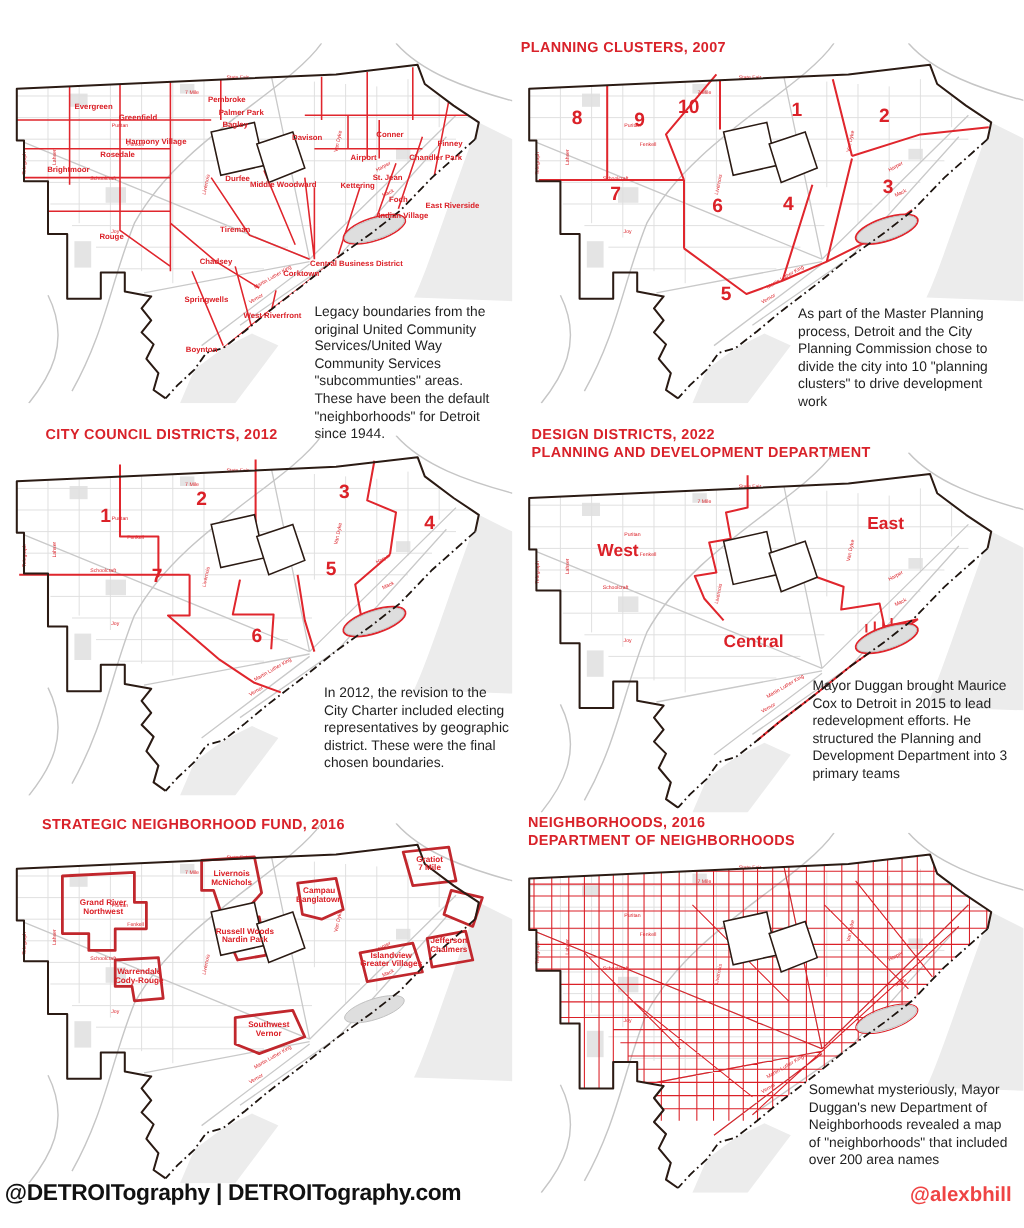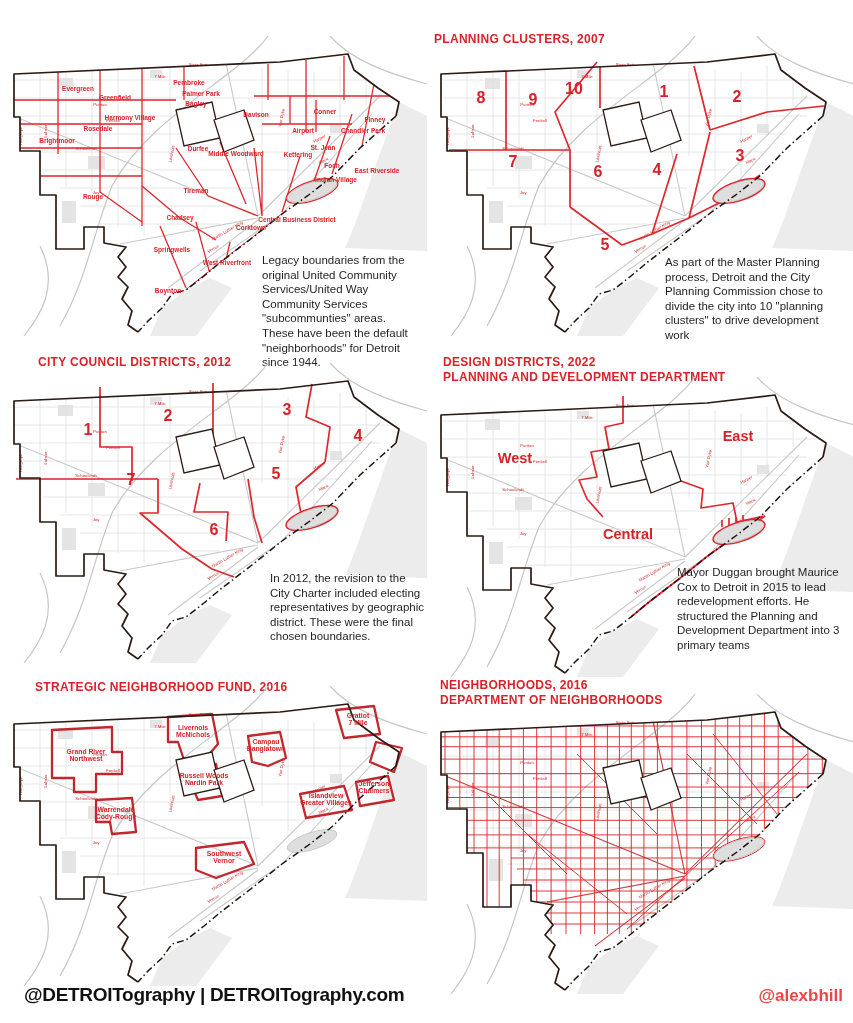--- a/index.html
+++ b/index.html
@@ -4,21 +4,21 @@
 <style>
   html,body{margin:0;padding:0;background:#ffffff;}
   .page{position:relative;width:853px;height:1023px;background:#ffffff;overflow:hidden;
         font-family:"Liberation Sans",sans-serif;}
   .panel{position:absolute;width:427px;}
   .ptitle{position:absolute;color:#D9222A;font-weight:bold;font-size:12px;line-height:15px;
           letter-spacing:.3px;white-space:pre-line;font-family:"Liberation Sans",sans-serif;}
   .caption{position:absolute;color:#1F1F1F;font-size:11.5px;line-height:14.6px;
            font-family:"Liberation Sans",sans-serif;}
   svg.map{position:absolute;left:0;display:block;}
-  .footer-left{position:absolute;left:24px;top:984px;font-size:19px;font-weight:bold;
+  .footer-left{position:absolute;left:4px;top:984px;font-size:19px;font-weight:bold;
                letter-spacing:-0.3px;color:#111;}
   .footer-right{position:absolute;right:10px;top:986px;font-size:17px;font-weight:bold;color:#ef4444;}
   
   .red-line{stroke:#E0262D;stroke-width:1.3;fill:none;stroke-linejoin:round;}
   .red-line2{stroke:#E0262D;stroke-width:1.7;fill:none;stroke-linejoin:round;}
   .red-thin{stroke:#DB2128;stroke-width:.9;fill:none;stroke-linejoin:round;}
   .snf{stroke:#C1272D;stroke-width:2.3;fill:none;stroke-linejoin:round;}
   .grid{stroke:#DFDFDF;stroke-width:.8;fill:none;}
   .radial{stroke:#C9C9C9;stroke-width:1.1;fill:none;}
   .curvy{stroke:#C6C6C6;stroke-width:1.2;fill:none;}
@@ -469,17 +469,18 @@
           <g>
       <path class="enclave" d="M176,74 L212,66 L220,102 L184,110 Z"></path>
       <path class="enclave" d="M214,84 L244,74 L254,104 L224,116 Z"></path>
       <ellipse class="isle" cx="312" cy="155" rx="26" ry="8.5" transform="rotate(-18 312 155)"></ellipse>
       <path class="landborder" d="M138,296 L128,289 L132,275 L122,263 L128,251 L118,241 L126,231 L118,221 L126,211 L104,207 L104,191 L84,191 L84,213 L56,213 L56,159 L40,159 L40,115 L20,115 L20,81 L14,81 L14,38 L280,26 L348,18 L354,34 L378,52 L399,66 L396,80"></path>
       <path class="riverborder" d="M396,80 L360,112 L333,140 L310,158 L282,178 L252,202 L222,225 L204,240 L186,254 L172,258 L162,272 L148,285 L138,296"></path>
     </g>
         </g>
       <g class="labels"></g>
     </svg>
+    <div class="caption" style="left:247px;top:238px;width:168px">Somewhat mysteriously, Mayor Duggan's new Department of Neighborhoods revealed a map of "neighborhoods" that included over 200 area names</div>
   </section>
 
   <div class="footer-left">@DETROITography | DETROITography.com</div>
   <div class="footer-right">@alexbhill</div>
 </div>
 
 </body></html>

